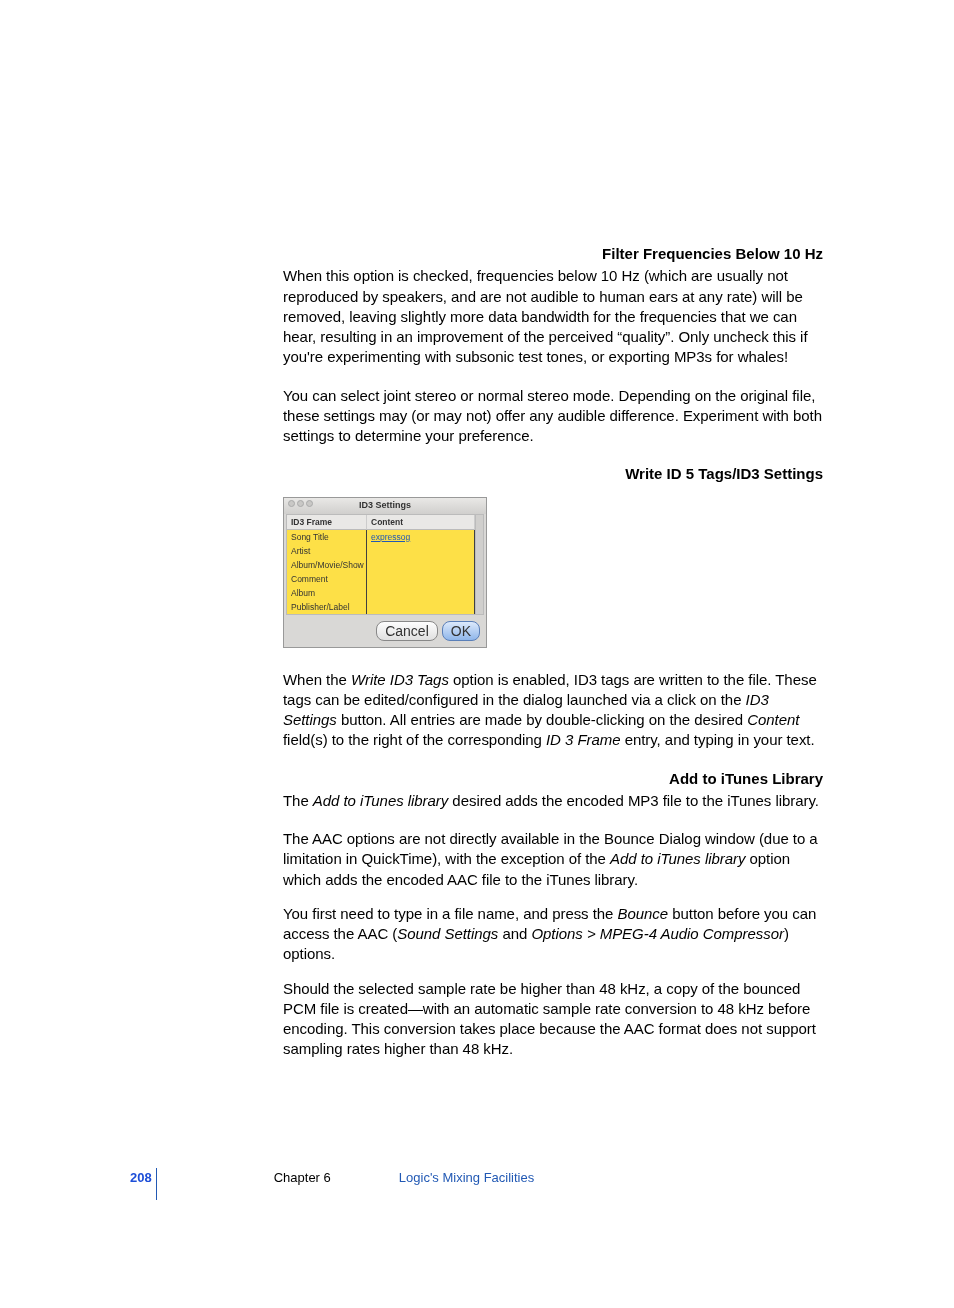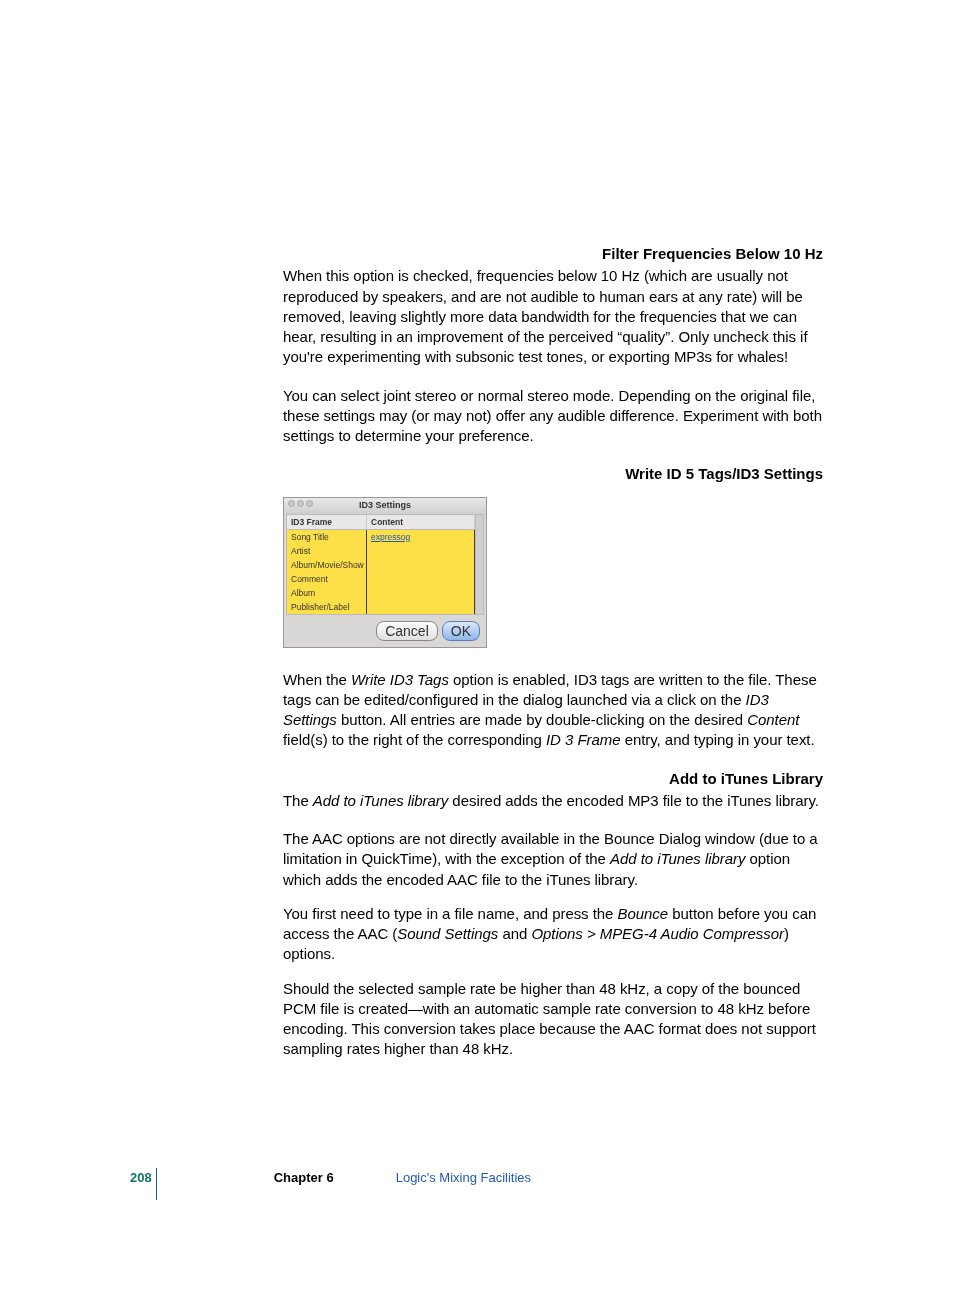--- a/index.html
+++ b/index.html
@@ -125,26 +125,26 @@
   .footer-rule {
     position: absolute;
     top: -2px;
     left: 26px;
     width: 1px;
     height: 32px;
     background: #2259b4;
   }
   .page-num {
     font-weight: 600;
-    color: #0f766e;
+    color: #1d4ed8;
     margin-right: 122px;
   }
   .chapter-label {
-    font-weight: 700;
-    margin-right: 18px;
+    font-weight: 400;
+    margin-right: 24px;
   }
   .chapter-title {
     color: #2259b4;
     padding-left: 44px;
   }
 </style>
 </head>
 <body>
 
 <div class="page">

